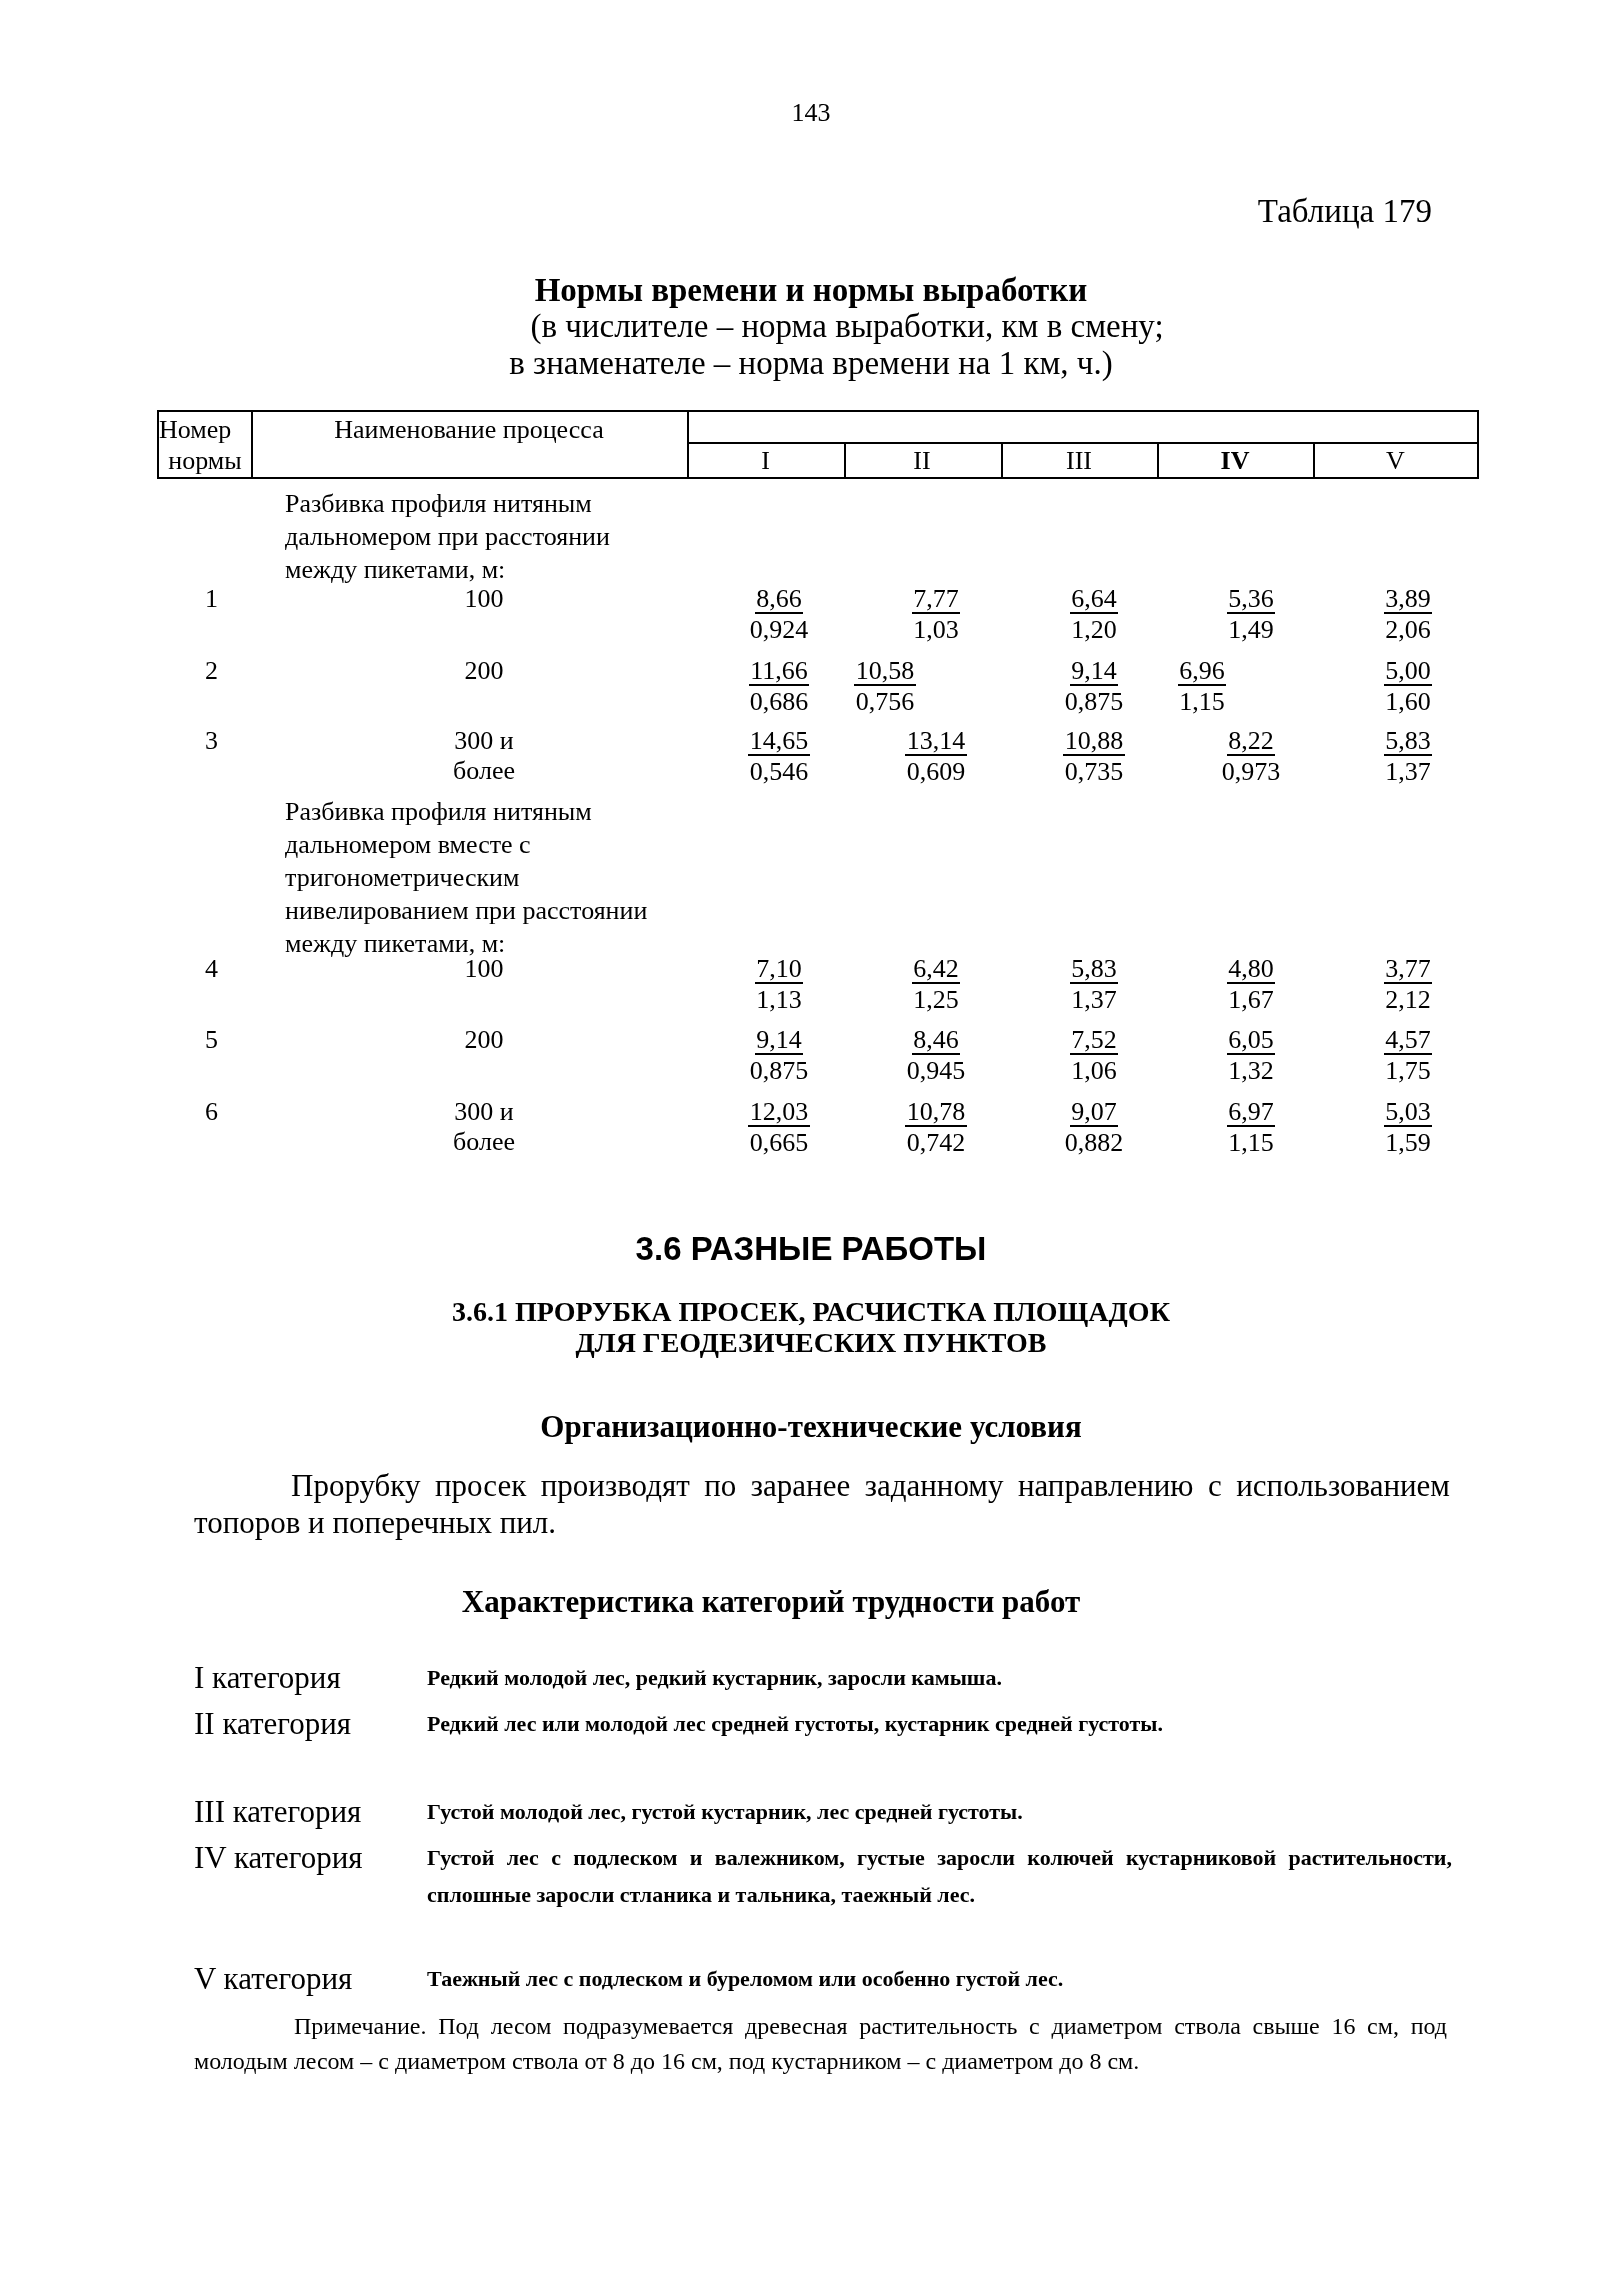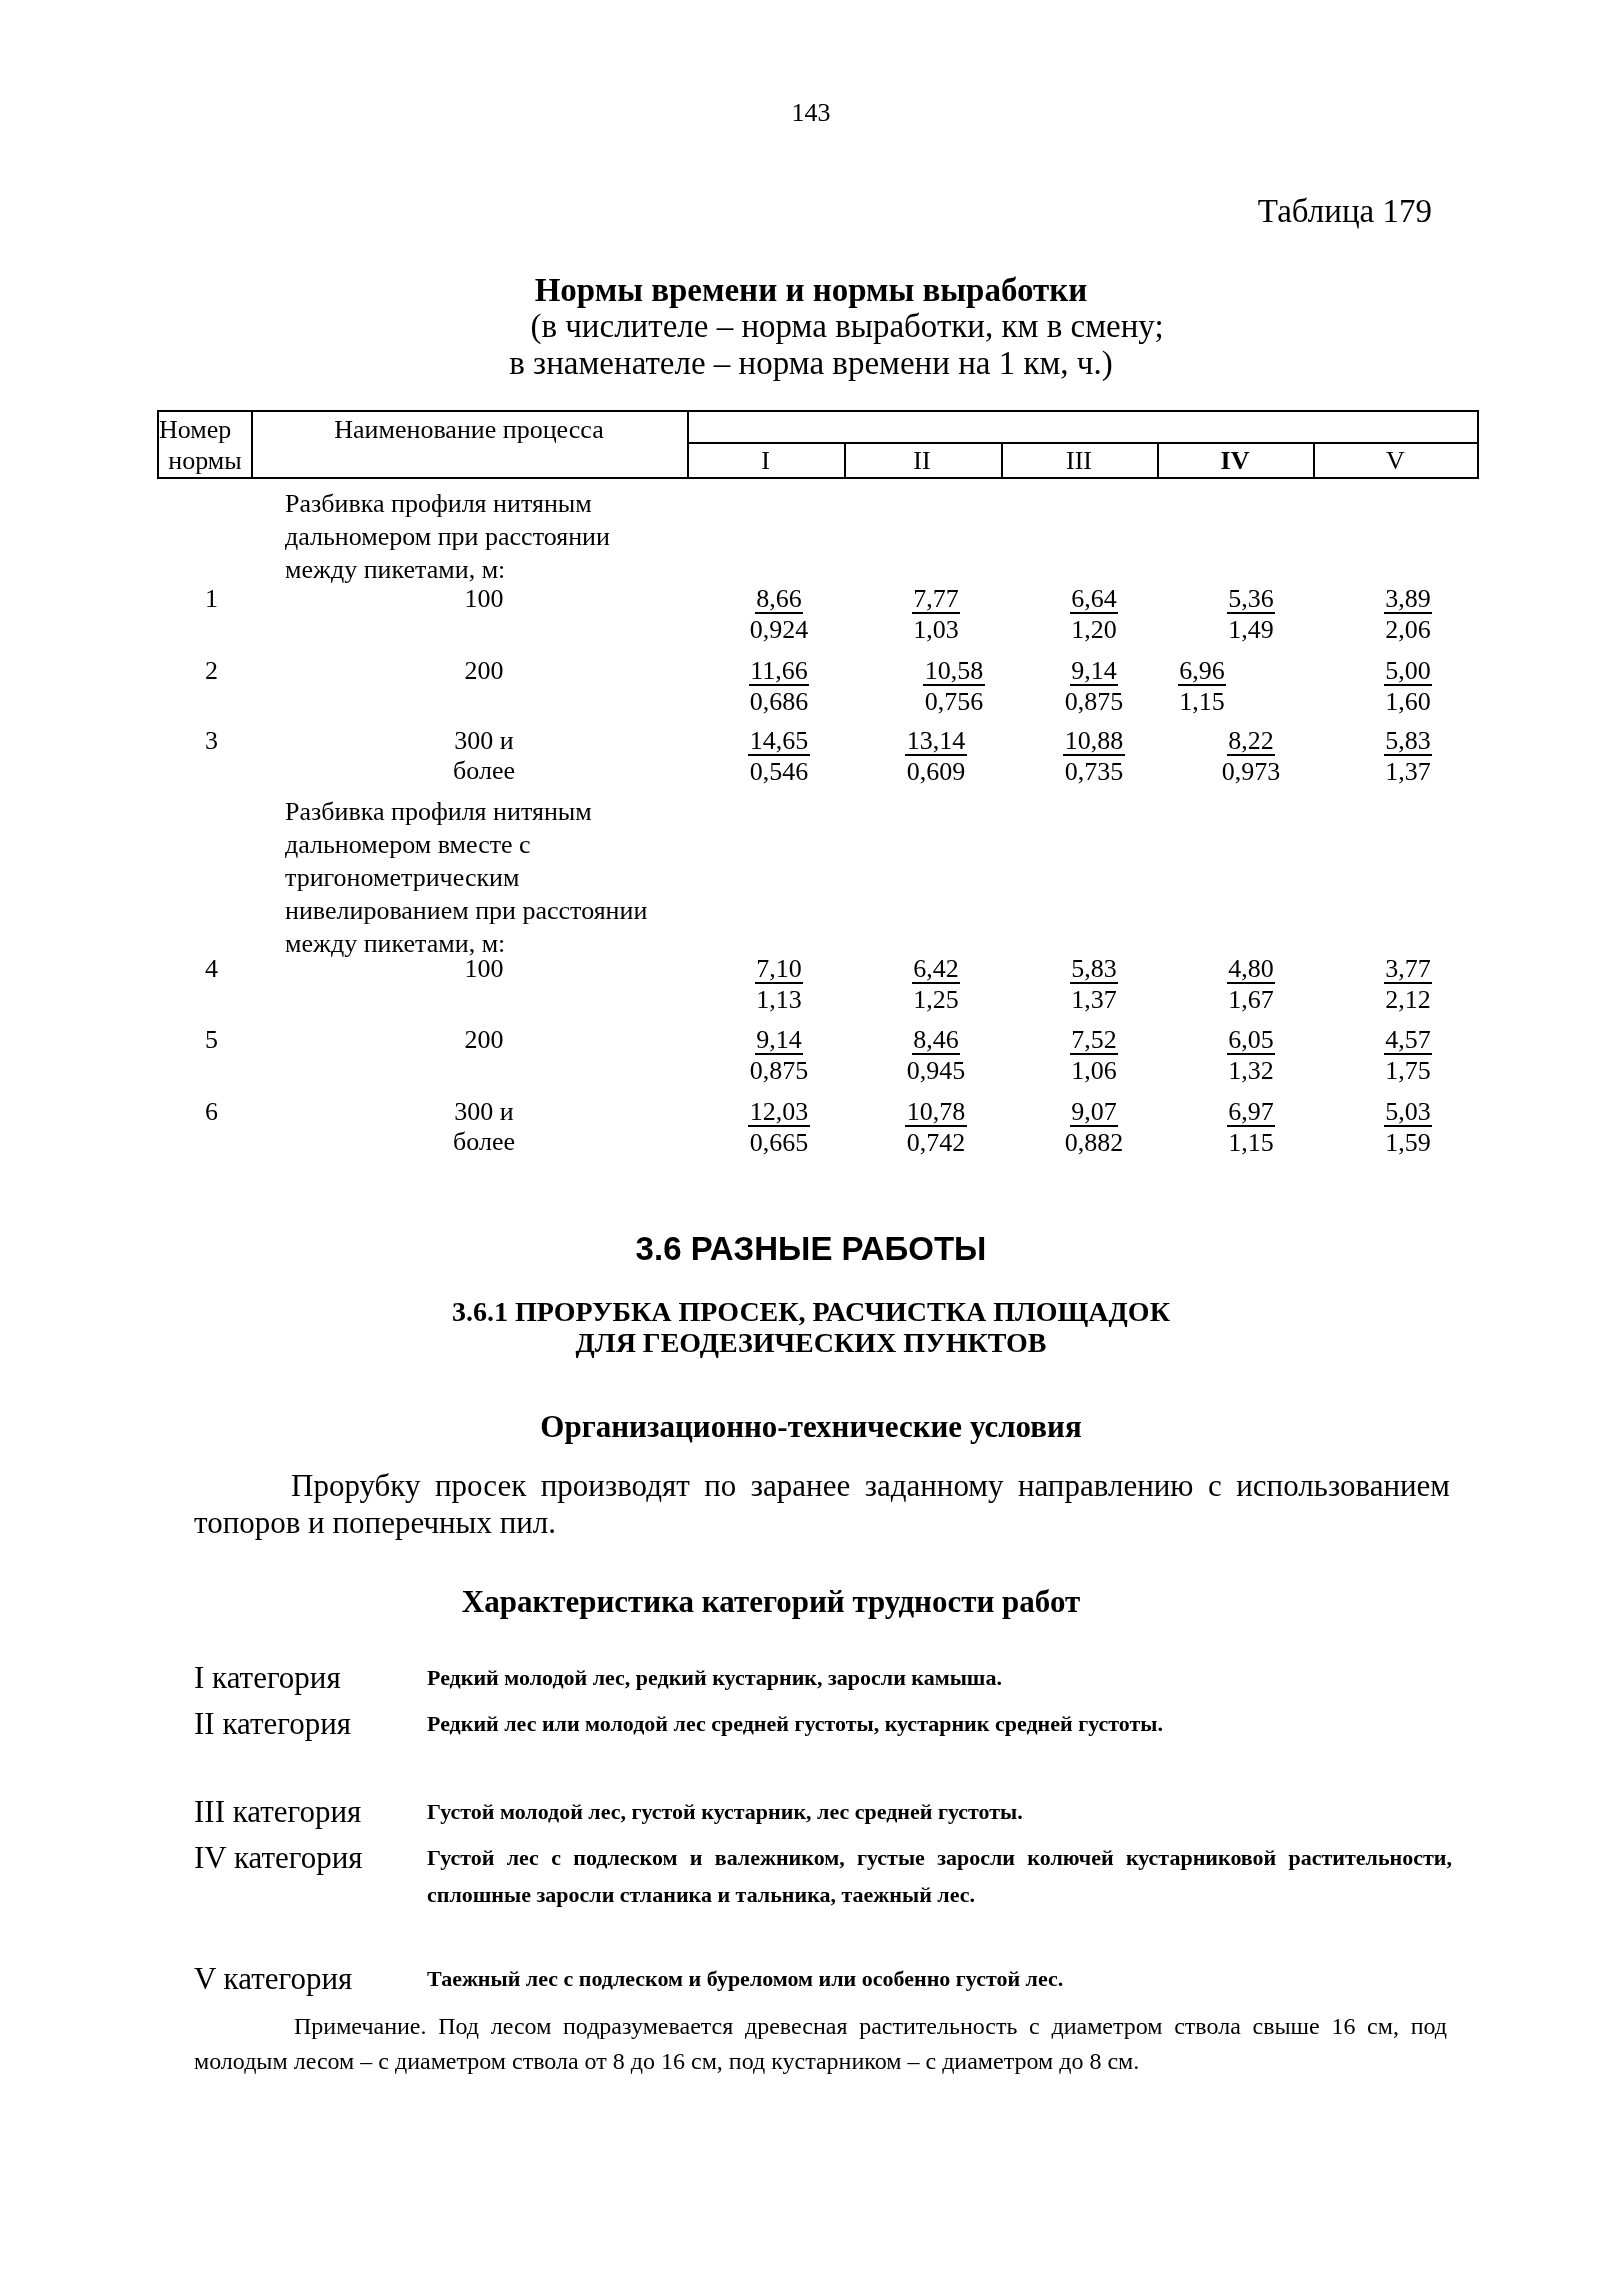--- a/index.html
+++ b/index.html
@@ -80,21 +80,21 @@
   <div class="frac" style="left:877px; top:584px;"><span class="top">7,77</span><span class="bot">1,03</span></div>
   <div class="frac" style="left:1035px; top:584px;"><span class="top">6,64</span><span class="bot">1,20</span></div>
   <div class="frac" style="left:1192px; top:584px;"><span class="top">5,36</span><span class="bot">1,49</span></div>
   <div class="frac" style="left:1349px; top:584px;"><span class="top">3,89</span><span class="bot">2,06</span></div>
 </div>
 
 <div>
   <div class="cell" style="left:205px; top:656px;">2</div>
   <div class="cell num" style="left:425px; top:656px;">200</div>
   <div class="frac" style="left:720px; top:656px;"><span class="top">11,66</span><span class="bot">0,686</span></div>
-  <div class="frac" style="left:895px; top:656px;"><span class="top">10,58</span><span class="bot">0,756</span></div>
+  <div class="frac" style="left:826px; top:656px;"><span class="top">10,58</span><span class="bot">0,756</span></div>
   <div class="frac" style="left:1035px; top:656px;"><span class="top">9,14</span><span class="bot">0,875</span></div>
   <div class="frac" style="left:1143px; top:656px;"><span class="top">6,96</span><span class="bot">1,15</span></div>
   <div class="frac" style="left:1349px; top:656px;"><span class="top">5,00</span><span class="bot">1,60</span></div>
 </div>
 
 <div>
   <div class="cell" style="left:205px; top:726px;">3</div>
   <div class="cell num" style="left:425px; top:726px;">300 и более</div>
   <div class="frac" style="left:720px; top:726px;"><span class="top">14,65</span><span class="bot">0,546</span></div>
   <div class="frac" style="left:877px; top:726px;"><span class="top">13,14</span><span class="bot">0,609</span></div>

